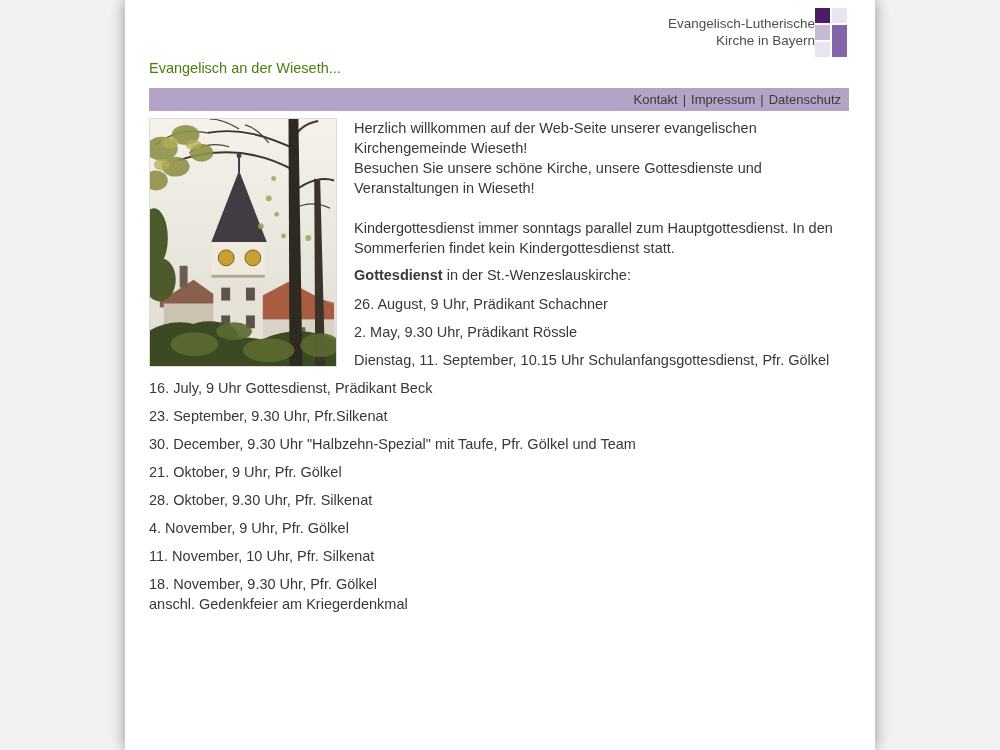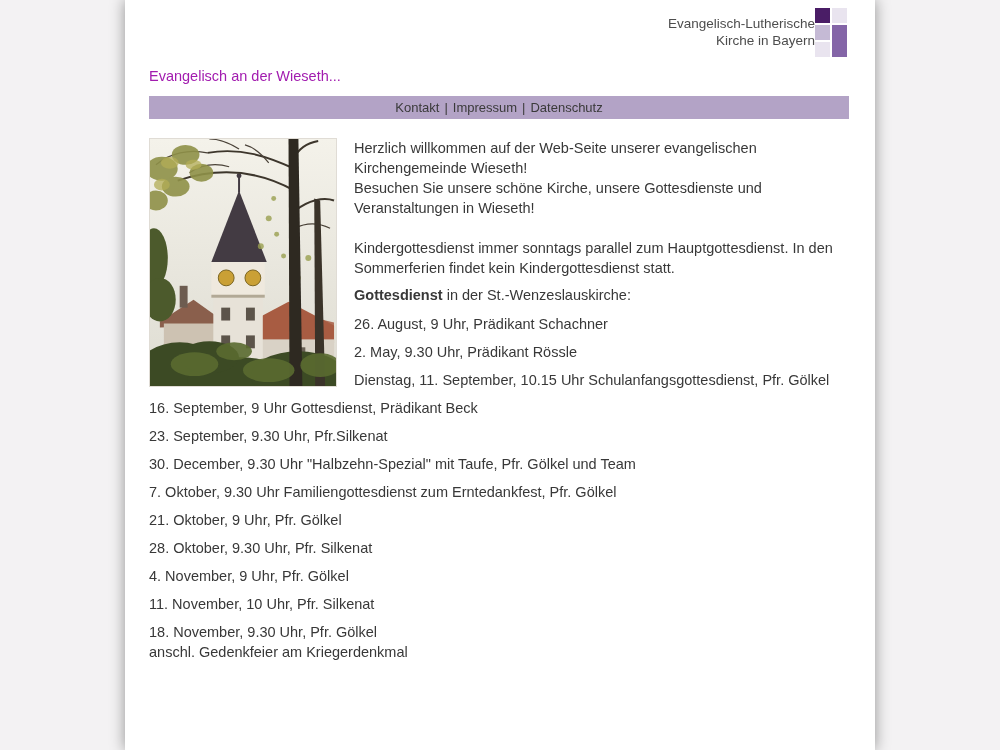--- a/index.html
+++ b/index.html
@@ -40,41 +40,41 @@
   .sq-pale-b { left: 0;  top: 34px; width: 15px; height: 15px; background: var(--logo-pale); }
   .sq-med    { left: 17px; top: 17px; width: 15px; height: 32px; background: var(--logo-medium); }
 
   h1.page-title {
     margin: 9px 0 4px 0;
     font-size: 27px;
     font-weight: bold;
     color: var(--title);
     letter-spacing: 0;
   }
-  .subtitle { margin: 8px 0 12px 0; font-size: 14.5px; color: #a21caf; }
+  .subtitle { margin: 0 0 12px 0; font-size: 14.5px; color: #4d7c0f; }
 
   .navbar {
     height: 23px;
     background: var(--nav-bg);
     display: flex;
     align-items: center;
-    justify-content: center;
+    justify-content: flex-end;
     padding: 0 8px;
     font-size: 13px;
     color: #3a3a3a;
   }
   .navbar a {
     color: #3a3a3a;
     text-decoration: none;
     cursor: pointer;
   }
   .navbar .sep { margin: 0 5px; }
 
   
-  .main { margin-top: 19px; font-size: 14.5px; line-height: 20px; }
+  .main { margin-top: 7px; font-size: 14.5px; line-height: 20px; }
   .photo {
     float: left;
     width: 188px;
     height: 249px;
     margin: 0 17px 0 0;
     border: 1px solid #e0dcd5;
     box-sizing: border-box;
     overflow: hidden;
   }
   .photo svg { display: block; }
@@ -219,24 +219,23 @@
     <p class="kinder">Kindergottesdienst immer sonntags parallel zum Hauptgottesdienst. In den Sommerferien findet kein Kindergottesdienst statt.</p>
 
     <p class="services-heading">
       <b>Gottesdienst</b><span> in der St.-Wenzeslauskirche:</span>
     </p>
 
     <div id="events">
         <p class="event-line">26. August, 9 Uhr, Prädikant Schachner</p>
         <p class="event-line">2. May, 9.30 Uhr, Prädikant Rössle</p>
         <p class="event-line">Dienstag, 11. September, 10.15 Uhr Schulanfangsgottesdienst, Pfr. Gölkel</p>
-        <p class="event-line">16. September, 9 Uhr Gottesdienst, Prädikant Beck</p>
+        <p class="event-line">16. July, 9 Uhr Gottesdienst, Prädikant Beck</p>
         <p class="event-line">23. September, 9.30 Uhr, Pfr.Silkenat</p>
         <p class="event-line">30. December, 9.30 Uhr "Halbzehn-Spezial" mit Taufe, Pfr. Gölkel und Team</p>
-        <p class="event-line">7. Oktober, 9.30 Uhr Familiengottesdienst zum Erntedankfest, Pfr. Gölkel</p>
         <p class="event-line">21. Oktober, 9 Uhr, Pfr. Gölkel</p>
         <p class="event-line">28. Oktober, 9.30 Uhr, Pfr. Silkenat</p>
         <p class="event-line">4. November, 9 Uhr, Pfr. Gölkel</p>
         <p class="event-line">11. November, 10 Uhr, Pfr. Silkenat</p>
         <p class="event-line">18. November, 9.30 Uhr, Pfr. Gölkel<br>anschl. Gedenkfeier am Kriegerdenkmal</p>
       </div>
 
   </div>
 </div>
 

